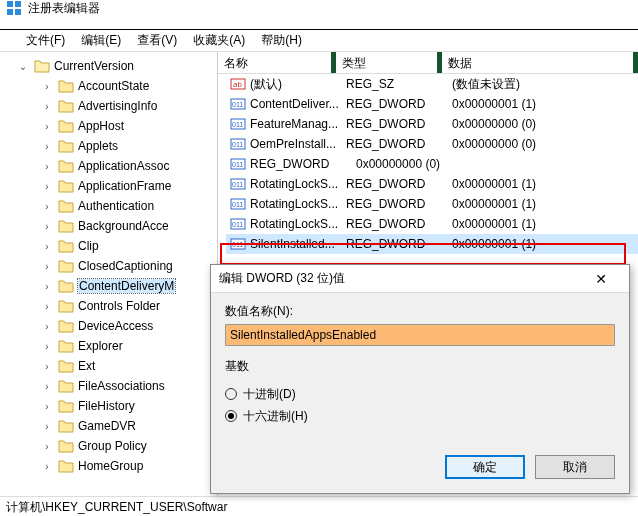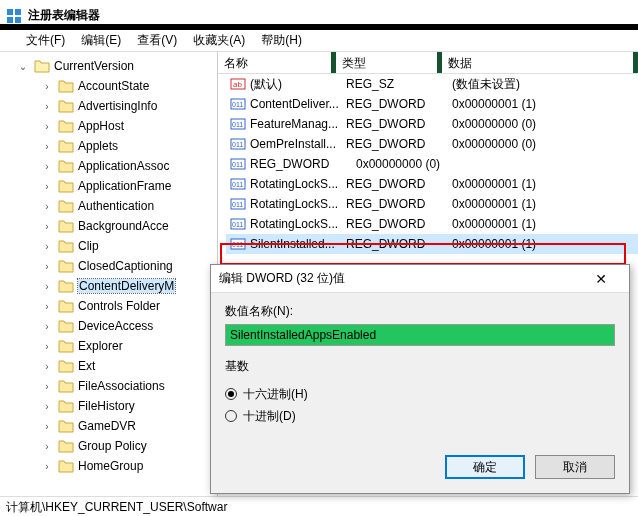--- a/index.html
+++ b/index.html
@@ -1,17 +1,17 @@
 <!DOCTYPE html>
 <html><head>
 <meta charset="utf-8">
 <style>
   * { box-sizing: border-box; margin: 0; padding: 0; font-family: "Microsoft YaHei", "Segoe UI", sans-serif; }
   body { width: 638px; height: 516px; overflow: hidden; background: #fff; font-size: 12px; color: #000; position: relative; }
-  .titlebar { height: 30px; display: flex; align-items: flex-end; padding: 0 6px; border-bottom: 6px solid #000000; background: #fff; font-weight: bold; }
+  .titlebar { height: 30px; display: flex; align-items: flex-start; padding: 0 6px; border-bottom: 1px solid #000000; background: #fff; }
   .titlebar .logo { width: 16px; height: 16px; margin-right: 6px; }
   .titlebar .title { font-size: 12px; }
   .menubar { height: 22px; display: flex; align-items: center; padding: 0 20px; gap: 4px; border-bottom: 1px solid #ddd; font-size: 12px; }
   .menubar span { padding: 2px 6px; }
   .main { display: flex; height: calc(100% - 72px); }
   .tree { width: 218px; border-right: 1px solid #ccc; overflow: hidden; padding-top: 4px; }
   .tree-item { display: flex; align-items: center; height: 20px; padding-left: 32px; white-space: nowrap; }
   .tree-item.root { padding-left: 16px; }
   .tree-item .twisty { width: 14px; text-align: center; color: #555; font-size: 10px; }
   .tree-item .folder { width: 16px; height: 14px; margin: 0 4px; }
@@ -29,21 +29,21 @@
   .list-row .tp { width: 106px; }
   .list-row .dt { flex: 1; }
   .list-row.selected { background: #cde8ff; }
   .highlight-box { border: 2px solid #e60000; position: absolute; pointer-events: none; }
   .dialog { position: absolute; left: 210px; top: 264px; width: 420px; height: 230px; background: #f0f0f0; border: 1px solid #888; box-shadow: 2px 2px 8px rgba(0,0,0,.3); }
   .dialog .dtitle { height: 28px; display: flex; align-items: center; padding: 0 8px; background: #fff; border-bottom: 1px solid #ddd; }
   .dialog .dtitle .t { flex: 1; font-size: 12px; }
   .dialog .close { width: 40px; text-align: center; font-size: 14px; }
   .dialog .body { padding: 10px 14px; }
   .dialog label { font-size: 12px; display: block; margin-bottom: 4px; }
-  .dialog input[type=text] { width: 100%; height: 22px; border: 1px solid #999; padding: 0 4px; font-size: 12px; background: #22c55e; }
+  .dialog input[type=text] { width: 100%; height: 22px; border: 1px solid #999; padding: 0 4px; font-size: 12px; background: #fdba74; }
   .dialog .row2 { display: flex; margin-top: 12px; gap: 20px; }
   .dialog .row2 .left { width: 160px; }
   .dialog .row2 .left input { width: 150px; }
   .dialog .radio-group { padding: 4px 0 0 0; }
   .dialog .radio-item { display: flex; align-items: center; height: 22px; font-size: 12px; }
   .dialog .radio-item .r { width: 12px; height: 12px; border: 1px solid #333; border-radius: 50%; margin-right: 6px; display:flex; align-items:center; justify-content:center;}
   .dialog .radio-item .r.checked::after { content:""; width:6px; height:6px; background:#000; border-radius:50%; display:block;}
   .dialog .buttons { display: flex; justify-content: flex-end; gap: 10px; padding: 0 14px 12px; margin-top: 18px;}
   .dialog .buttons button { width: 80px; height: 24px; font-size: 12px; background: #e1e1e1; border: 1px solid #888; }
   .dialog .buttons button.primary { border: 2px solid #0078d7; background: #e5f1fb; }
@@ -327,27 +327,27 @@
     <span class="close">✕</span>
   </div>
   <div class="body">
     <label>数值名称(N):</label>
     <input type="text" value="SilentInstalledAppsEnabled" style="">
     <div class="row2">
       <div class="right">
         <label>基数</label>
         <div class="radio-group">
           <div class="radio-item">
+            <span class="r"></span>
+            <span>十进制(D)</span>
+          </div>
+          <div class="radio-item">
             <span class="r checked"></span>
             <span>十六进制(H)</span>
           </div>
-          <div class="radio-item">
-            <span class="r"></span>
-            <span>十进制(D)</span>
-          </div>
         </div>
       </div>
     </div>
   </div>
   <div class="buttons">
     <button class="primary">确定</button>
     <button>取消</button>
   </div>
 </div>
 

